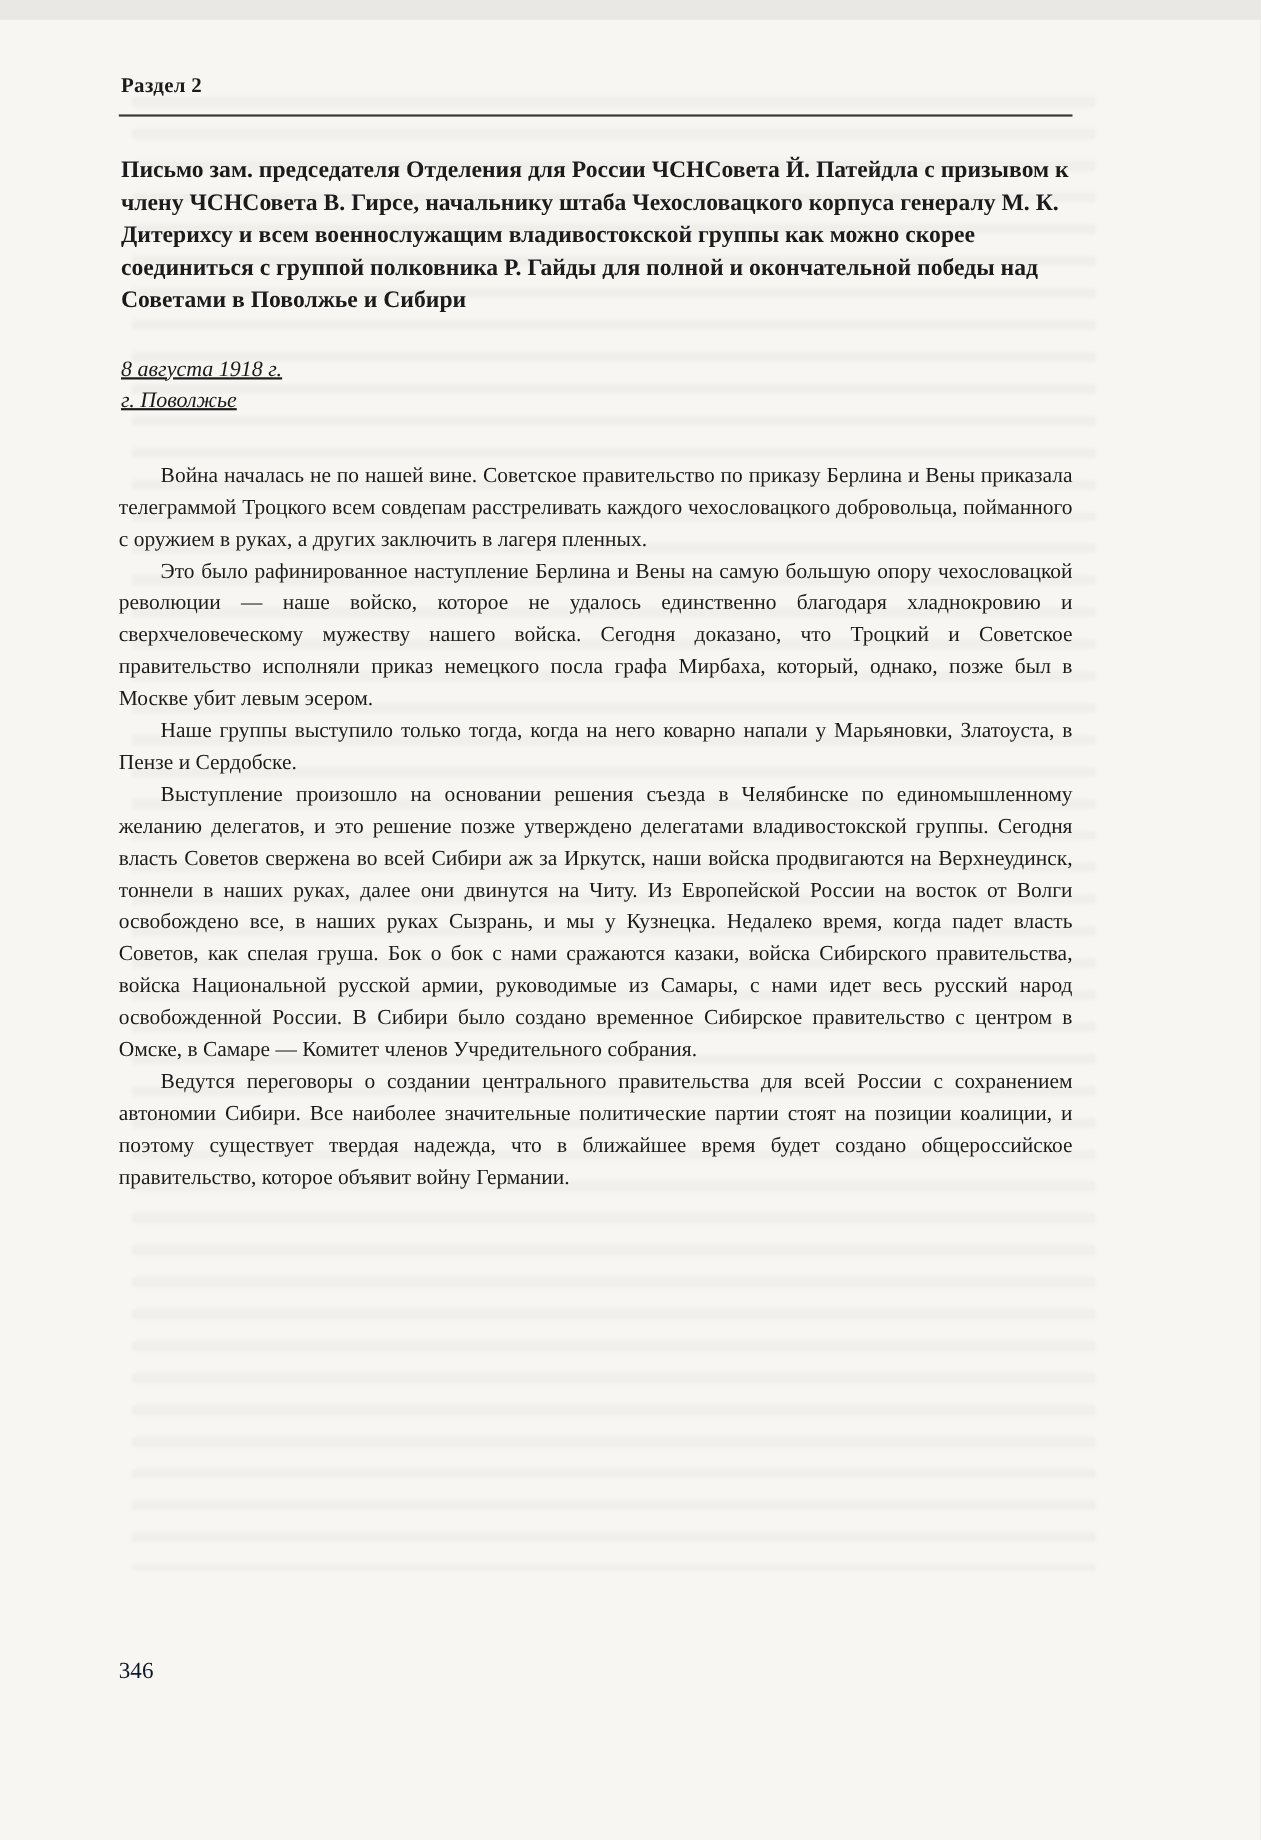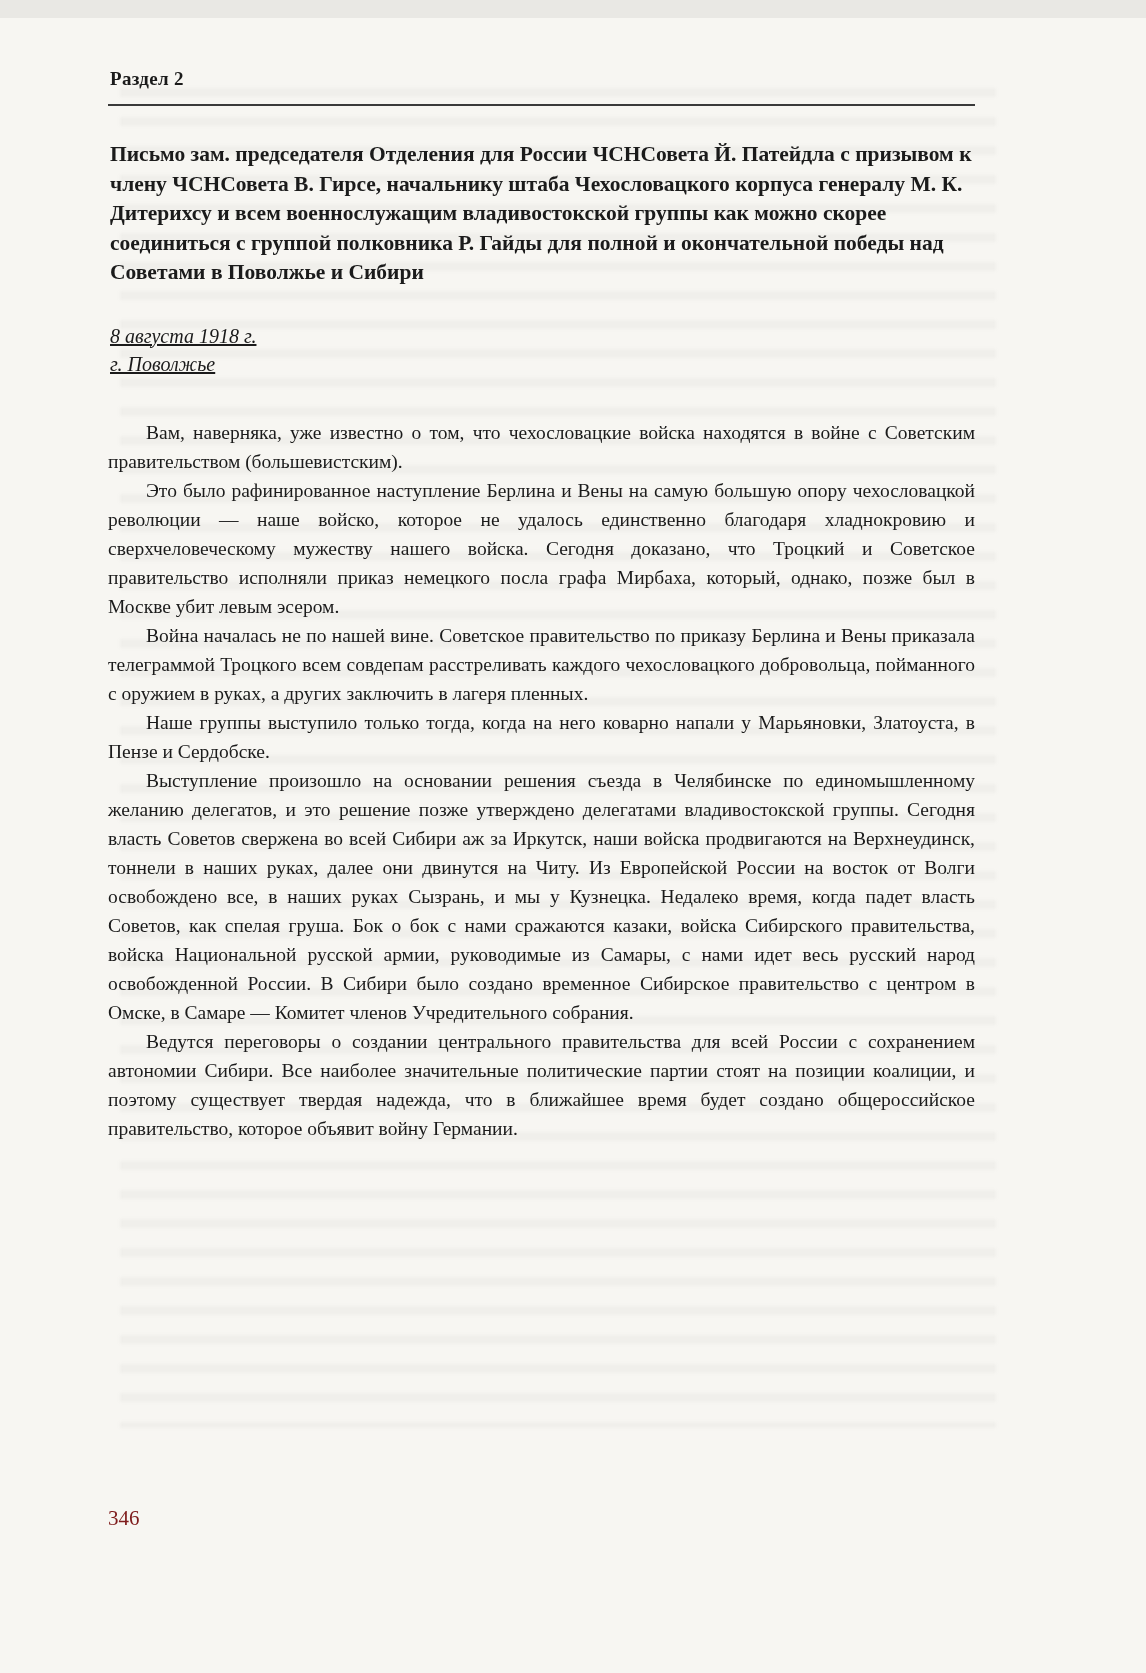--- a/index.html
+++ b/index.html
@@ -80,21 +80,21 @@
   }
   .body-text p {
     margin: 0;
     text-indent: 38px;
   }
   .page-number {
     position: absolute;
     left: 108px;
     top: 1488px;
     font-size: 21px;
-    color: #7f1d1d;
+    color: #0f172a;
   }
 </style>
 </head>
 <body>
 
 <div class="sheet">
   <div class="bleed"></div>
 
   <div class="content">
     <div class="section-header">Раздел 2</div>
@@ -103,23 +103,22 @@
 
 
     <div class="doc-title">Письмо зам. председателя Отделения для России ЧСНСовета Й. Патейдла с призывом к члену ЧСНСовета В. Гирсе, начальнику штаба Чехословацкого корпуса генералу М. К. Дитерихсу и всем военнослужащим владивостокской группы как можно скорее соединиться с группой полковника Р. Гайды для полной и окончательной победы над Советами в Поволжье и Сибири</div>
 
     <div class="doc-dateline">
       <span class="date">8 августа 1918 г.</span>
       <span class="place">г. Поволжье</span>
     </div>
 
     <div class="body-text">
-      <p>Вам, наверняка, уже известно о том, что чехословацкие войска находятся в войне с Советским правительством (большевистским).</p>
+      <p>Война началась не по нашей вине. Советское правительство по приказу Берлина и Вены приказала телеграммой Троцкого всем совдепам расстреливать каждого чехословацкого добровольца, пойманного с оружием в руках, а других заключить в лагеря пленных.</p>
       <p>Это было рафинированное наступление Берлина и Вены на самую большую опору чехословацкой революции — наше войско, которое не удалось единственно благодаря хладнокровию и сверхчеловеческому мужеству нашего войска. Сегодня доказано, что Троцкий и Советское правительство исполняли приказ немецкого посла графа Мирбаха, который, однако, позже был в Москве убит левым эсером.</p>
-      <p>Война началась не по нашей вине. Советское правительство по приказу Берлина и Вены приказала телеграммой Троцкого всем совдепам расстреливать каждого чехословацкого добровольца, пойманного с оружием в руках, а других заключить в лагеря пленных.</p>
       <p>Наше группы выступило только тогда, когда на него коварно напали у Марьяновки, Златоуста, в Пензе и Сердобске.</p>
       <p>Выступление произошло на основании решения съезда в Челябинске по единомышленному желанию делегатов, и это решение позже утверждено делегатами владивостокской группы. Сегодня власть Советов свержена во всей Сибири аж за Иркутск, наши войска продвигаются на Верхнеудинск, тоннели в наших руках, далее они двинутся на Читу. Из Европейской России на восток от Волги освобождено все, в наших руках Сызрань, и мы у Кузнецка. Недалеко время, когда падет власть Советов, как спелая груша. Бок о бок с нами сражаются казаки, войска Сибирского правительства, войска Национальной русской армии, руководимые из Самары, с нами идет весь русский народ освобожденной России. В Сибири было создано временное Сибирское правительство с центром в Омске, в Самаре — Комитет членов Учредительного собрания.</p>
       <p>Ведутся переговоры о создании центрального правительства для всей России с сохранением автономии Сибири. Все наиболее значительные политические партии стоят на позиции коалиции, и поэтому существует твердая надежда, что в ближайшее время будет создано общероссийское правительство, которое объявит войну Германии.</p>
     </div>
   </div>
 
   <div class="page-number">346</div>
 </div>
 
 </body></html>

